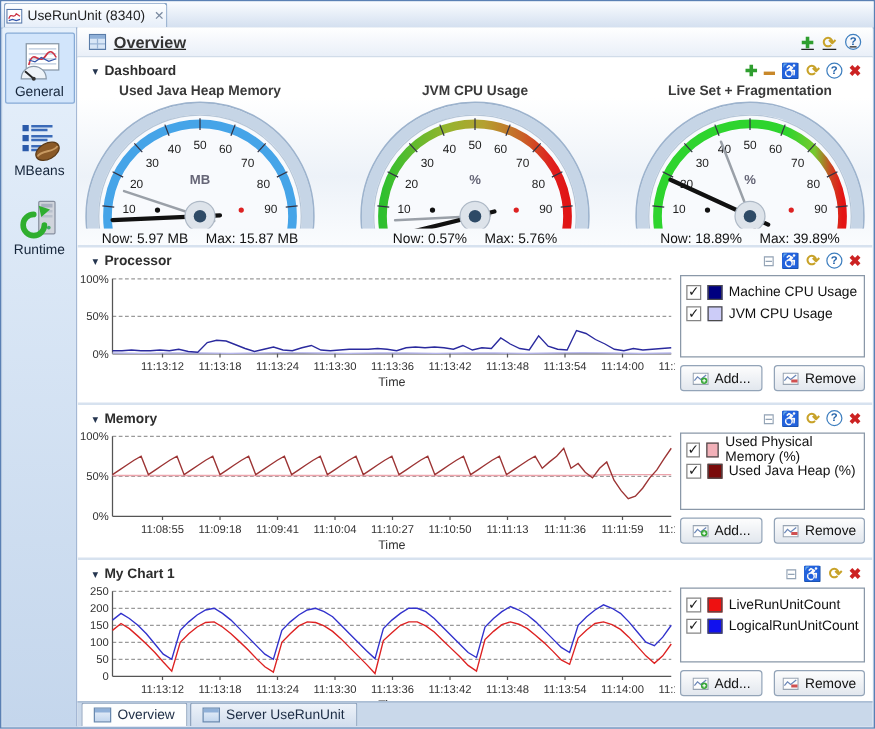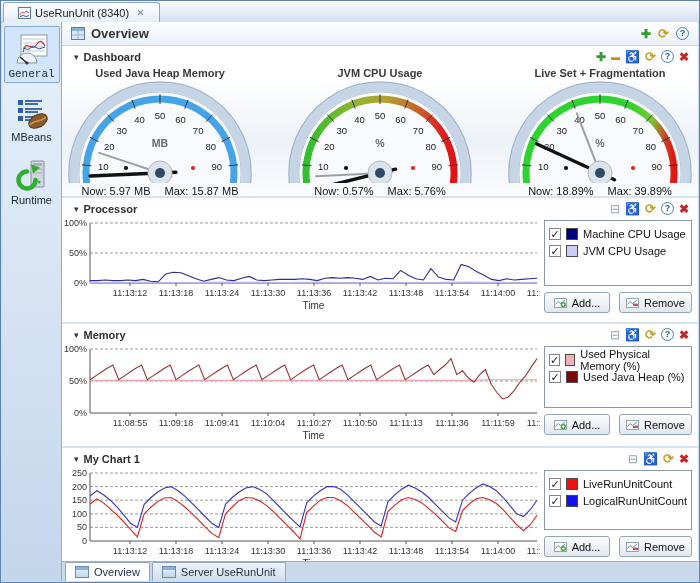--- a/index.html
+++ b/index.html
@@ -1,34 +1,34 @@
 <!DOCTYPE html>
 <html><head>
 <meta charset="utf-8">
 <style>
   html,body{margin:0;padding:0;background:#e8e8e8;font-family:"Liberation Sans",sans-serif;}
   .window{position:relative;width:700px;height:583px;box-sizing:border-box;border:1px solid #5a80b4;background:#cfdded;overflow:hidden;font-size:11px;color:#222;}
   svg{font-family:"Liberation Sans",sans-serif;}
 
   
   .tabbar{height:21px;background:linear-gradient(#fafcff,#d4e0f0);border-bottom:1px solid #8ea9c9;position:relative;}
-  .tab{position:absolute;left:2px;top:1px;height:19px;display:flex;align-items:center;gap:4px;padding:0 14px;
+  .tab{position:absolute;left:2px;top:1px;height:19px;display:flex;align-items:center;gap:4px;padding:0 1px;
        background:linear-gradient(#feffff,#e6eef9);border:1px solid #8aa6c8;border-bottom:none;border-radius:3px 3px 0 0;}
   .tab-close{color:#7a8aa0;font-size:10px;margin-left:3px;cursor:default;}
 
   .main{position:absolute;top:21px;left:1px;right:1px;bottom:1px;display:flex;}
 
   
   .sidebar{width:60px;background:linear-gradient(180deg,#e6f0fb,#c4d6ec);border-right:1px solid #96accc;padding-top:4px;box-sizing:border-box;}
   .side-item{width:54px;margin:0 auto 6px;text-align:center;padding:4px 0 2px;border:1px solid transparent;border-radius:2px;color:#15253a;}
-  .side-item.selected{background:#d2e5fb;border-color:#86aad6;font-family:Liberation Mono, monospace;}
+  .side-item.selected{background:#d2e5fb;border-color:#86aad6;}
   .side-icon{height:37px;display:flex;align-items:center;justify-content:center;}
 
   
-  .editor{flex:1;position:relative;background:#fff;}
+  .editor{flex:1;position:relative;background:#fff;text-decoration:underline;}
   .ed-header{height:23px;background:linear-gradient(#ffffff,#e9eff8);border-bottom:1px solid #c4d2e2;display:flex;align-items:center;gap:6px;padding:0 9px;}
   .ed-title{font-size:13px;font-weight:bold;color:#333;}
   .ed-tools{margin-left:auto;display:flex;align-items:center;gap:7px;}
 
   .content{position:absolute;top:24px;left:0;right:0;bottom:20px;background:#fff;overflow:hidden;}
   section{position:absolute;left:0;right:0;background:#fff;border-top:2px solid #d7e2ef;}
   #sect-dash{top:0;height:150px;border-top:none;}
   #sect-0{top:150px;height:126px;}
   #sect-1{top:276px;height:124px;}
   #sect-2{top:400px;height:117px;}

